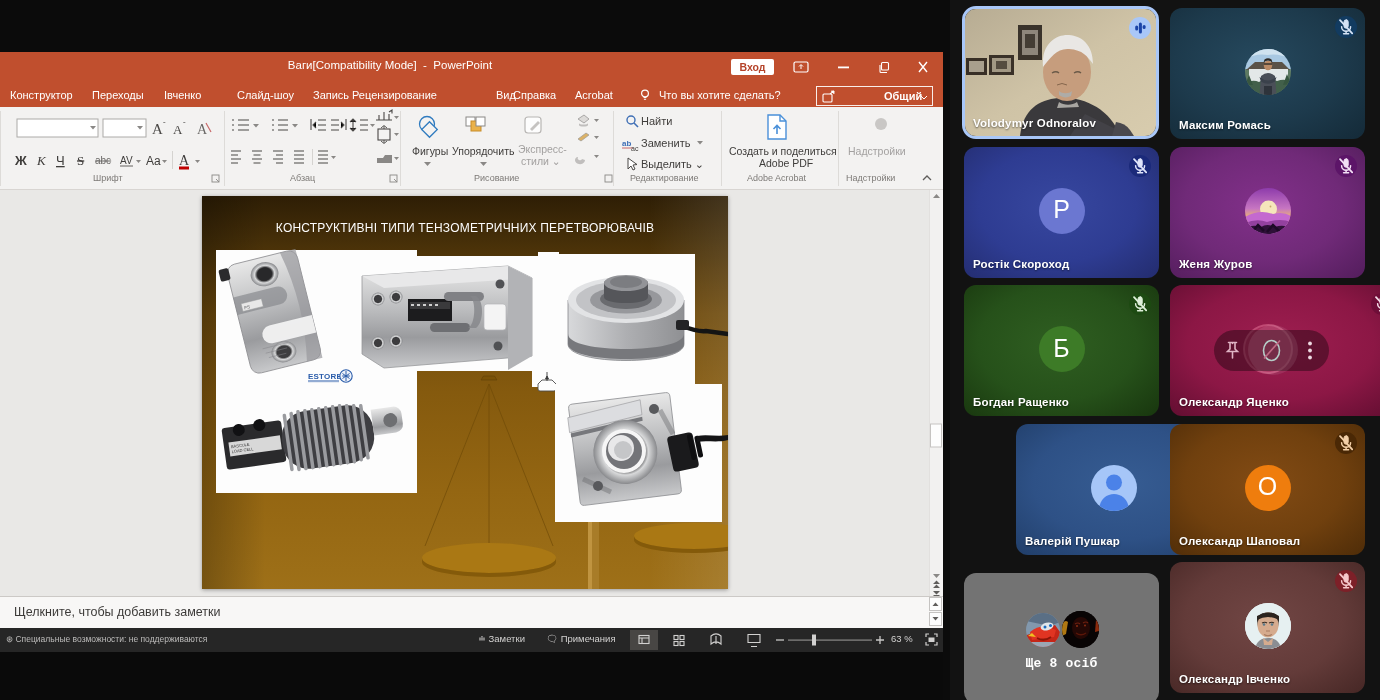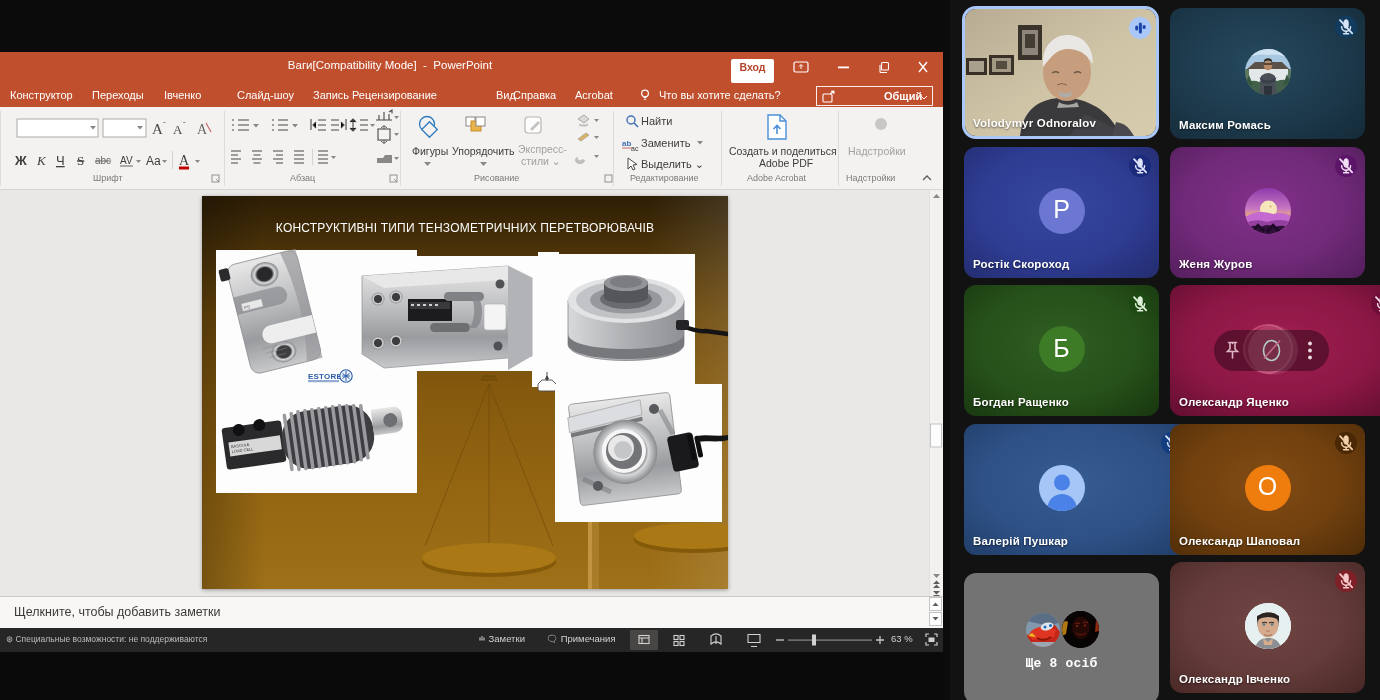--- a/index.html
+++ b/index.html
@@ -24,21 +24,21 @@
   .mic{position:absolute;top:8px;right:8px;width:22px;height:22px;border-radius:50%;}
   .avatar{position:absolute;left:74.5px;top:41px;width:46px;height:46px;border-radius:50%;
           display:flex;align-items:center;justify-content:center;color:#fff;font-size:25px;}
 </style>
 </head>
 <body>
 <div class="abs" id="panelbg"></div>
 
 <div class="abs" id="titlebar"></div>
 <div class="abs" id="titletext">Ваги[Compatibility Mode]&nbsp;&nbsp;-&nbsp;&nbsp;PowerPoint</div>
-<div class="abs" style="left:731px;top:59px;width:43px;height:24px;background:#fff;border-radius:2px;
+<div class="abs" style="left:731px;top:59px;width:43px;height:16px;background:#fff;border-radius:2px;
      color:#b5432a;font-size:10.5px;font-weight:bold;text-align:center;line-height:16px;">Вход</div>
 <svg class="abs" style="left:793px;top:60px;" width="140" height="15" viewBox="0 0 140 15">
   <rect x="1" y="2" width="14" height="10" rx="1.5" fill="none" stroke="#fff" stroke-width="1.2"></rect>
   <path d="M8 9 L8 5 M6 6.5 L8 4.5 L10 6.5" stroke="#fff" stroke-width="1" fill="none"></path>
   <rect x="45" y="6.5" width="11" height="1.8" fill="#fff"></rect>
   <rect x="88.5" y="2.5" width="7" height="7.5" fill="none" stroke="#fff" stroke-width="1.1" rx="1"></rect>
   <path d="M87 5 v6.5 a1 1 0 0 0 1 1 h6" fill="none" stroke="#fff" stroke-width="1.1"></path>
   <path d="M126 2 L134 12 M134 2 L126 12" stroke="#fff" stroke-width="1.4"></path>
 </svg>
 <div class="abs tab" style="left:10px;">Конструктор</div>
@@ -554,21 +554,21 @@
         <circle cx="96" cy="20.5" r="1.9"></circle>
         <circle cx="96" cy="27.5" r="1.9"></circle>
     </g>
   </svg>
   <div class="mic" style="background:#6e0e38;"><svg width="22" height="22" viewBox="0 0 22 22">
         <use href="#micoff" fill="#f5dce8" stroke="#f5dce8"></use>
       </svg></div>
   <div class="name">Олександр Яценко</div>
 </div>
 
-<div class="tile" style="left:964px;top:423.5px;background:radial-gradient(ellipse at 48% 45%,#365c92 0%,#2e5186 55%,#1f3c66 100%);padding-left:32px;">
+<div class="tile" style="left:1016px;top:423.5px;background:radial-gradient(ellipse at 48% 45%,#365c92 0%,#2e5186 55%,#1f3c66 100%);padding-left:32px;">
   <div class="avatar" style="background:#a6c6f8;overflow:hidden;">
     <svg width="46" height="46" viewBox="0 0 46 46">
       <circle cx="23" cy="17.5" r="8" fill="#4b82e8"></circle>
       <path d="M8 46 c0 -12 8 -17 15 -17 c7 0 15 5 15 17 z" fill="#4b82e8"></path>
     </svg>
   </div>
   <div class="mic" style="background:#123e80;"><svg width="22" height="22" viewBox="0 0 22 22">
         <use href="#micoff" fill="#d8e5fa" stroke="#d8e5fa"></use>
       </svg></div>
   <div class="name">Валерій Пушкар</div>

